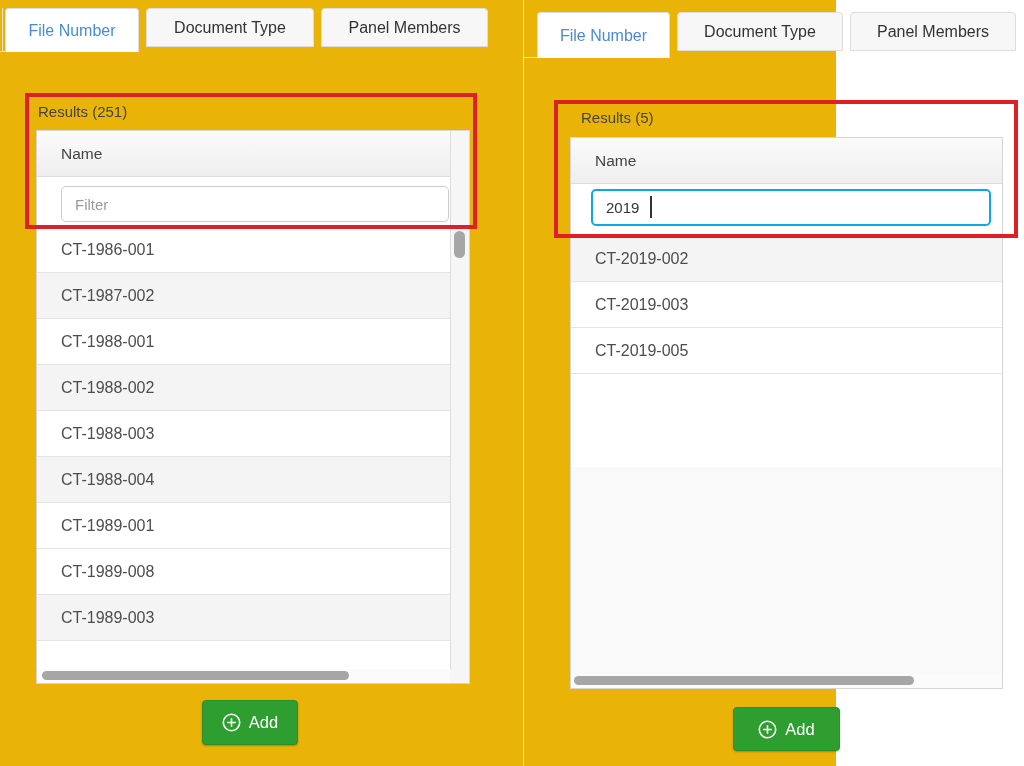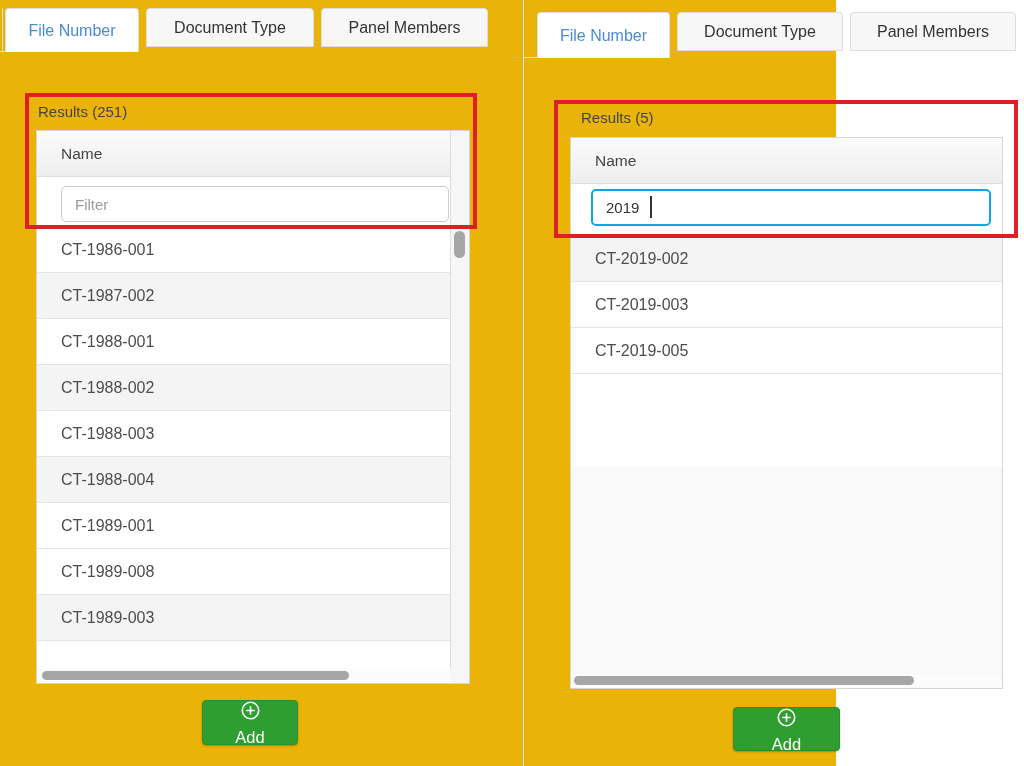--- a/index.html
+++ b/index.html
@@ -53,22 +53,22 @@
   .vscroll { position:absolute; top:0; right:0; width:19px; background:#f6f6f6;
              border-left:1px solid #ddd; }
   .vthumb  { position:absolute; left:3px; width:11px; background:#a6a6a6; border-radius:6px; }
   .hscroll { position:absolute; left:0; bottom:0; height:14px; background:#fbfbfb; }
   .hthumb  { position:absolute; top:2px; height:9px; background:#a6a6a6; border-radius:5px; }
   .corner  { position:absolute; right:0; bottom:0; width:19px; height:14px; background:#f6f6f6; }
 
   
   .add-btn { position:absolute; background:#2f9e31; border:1px solid #2a8f2c;
              border-radius:4px; color:#fff; font-size:16.5px; display:flex;
-             align-items:center; gap:8px; cursor:pointer;
-             box-shadow:0 1px 2px rgba(0,0,0,.25);flex-direction:column; }
+             align-items:center; justify-content:center; gap:8px; cursor:pointer;
+             box-shadow:0 1px 2px rgba(0,0,0,.25); }
   .add-btn svg { display:block; }
 </style>
 </head>
 <body>
 
 <div class="canvas">
 
   <div class="panel panel-left">
     <div class="stub-v" style="left:2px; top:8px; height:43px;"></div>
     <div class="stub-h" style="left:0; top:51px; width:5px;"></div>

